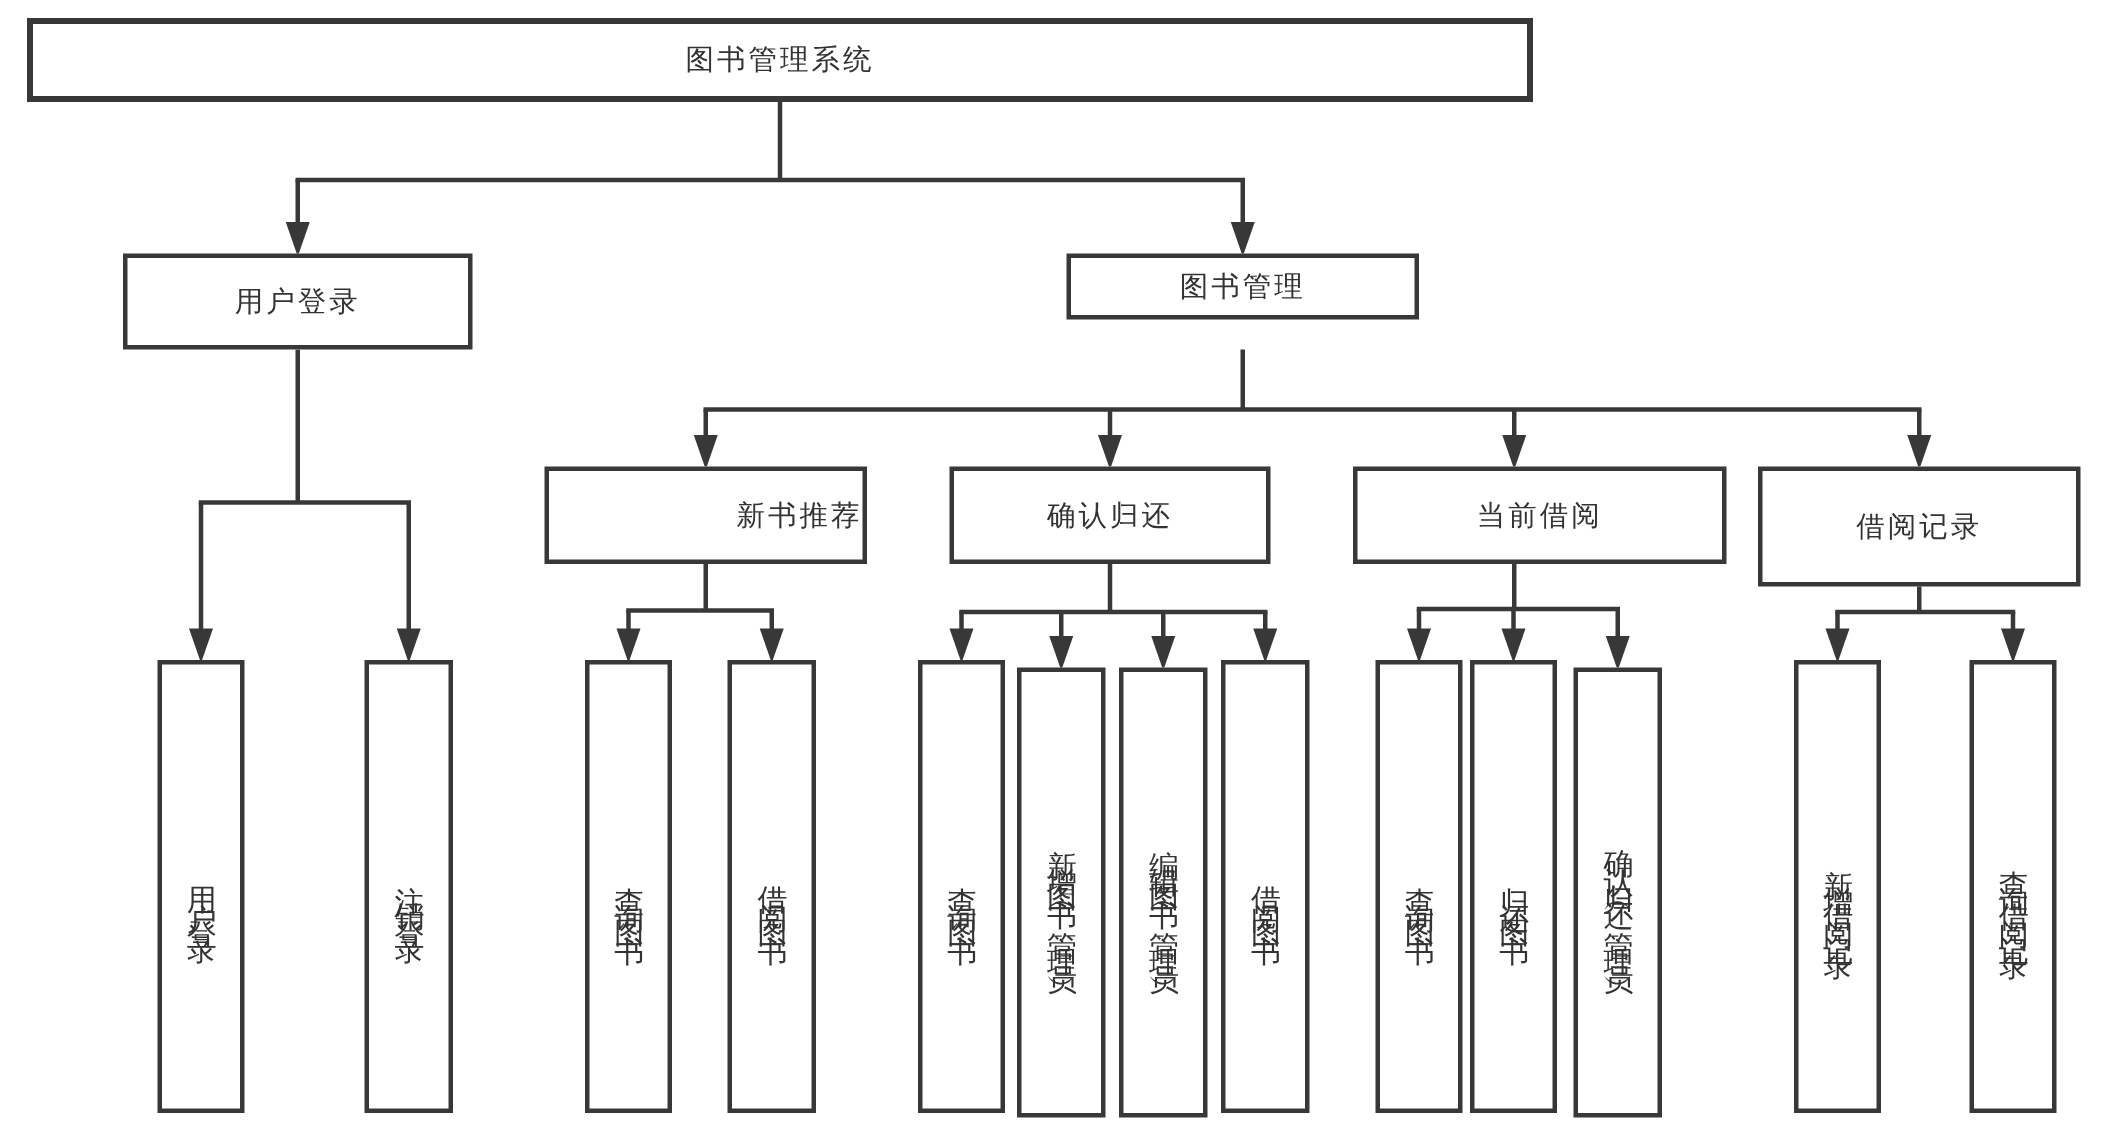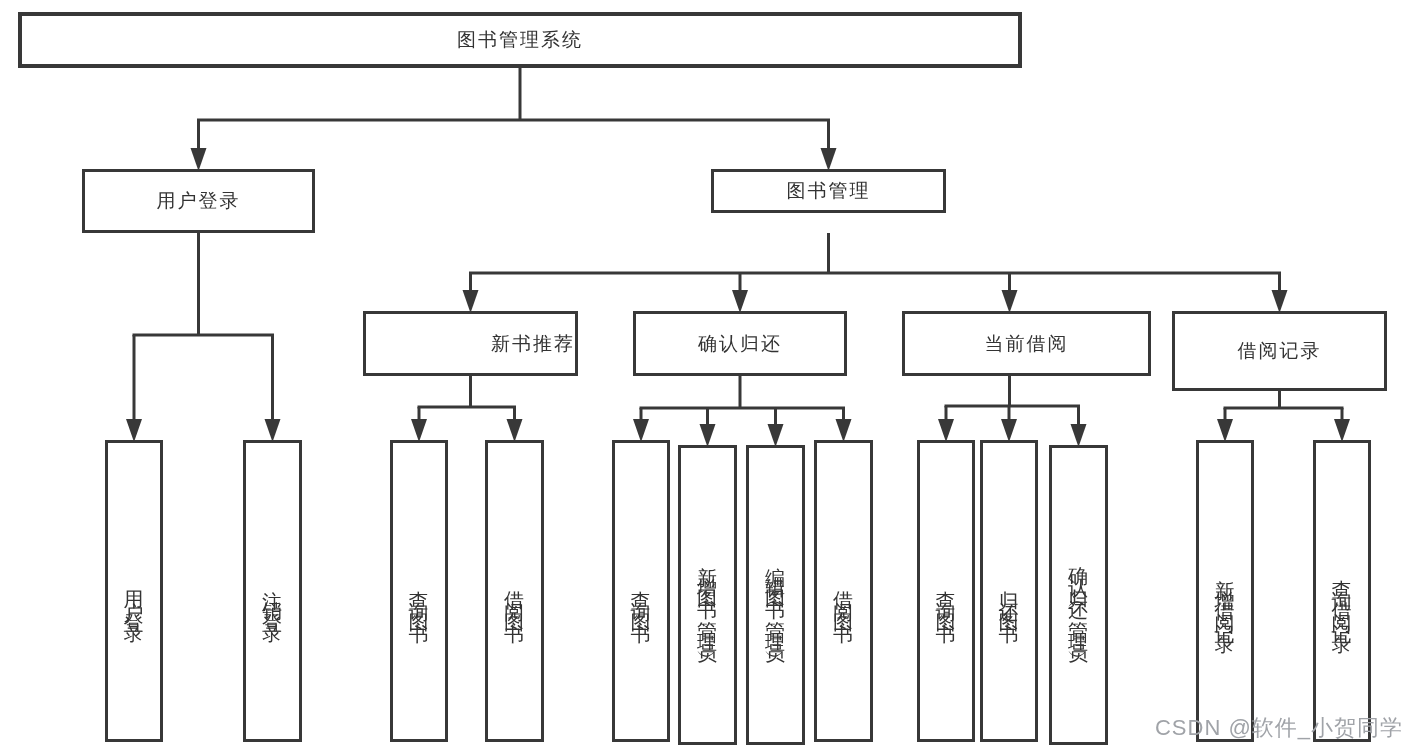--- a/index.html
+++ b/index.html
@@ -175,14 +175,13 @@
       <div class="node v" style="left: 1049px; top: 445px; width: 59px; height: 300px;">
         <span class="lbl">确认归还（管理员）</span>
       </div>
       <div class="node v" style="left: 1196px; top: 440px; width: 58px; height: 302px;">
         <span class="lbl">新增借阅记录</span>
       </div>
       <div class="node v" style="left: 1313px; top: 440px; width: 58px; height: 302px;">
         <span class="lbl">查询借阅记录</span>
       </div>
     </div>
-  <div id="watermark" style="color: rgb(160, 163, 168);">CSDN @软件_小贺同学</div>
 </div>
 
 </body></html>

